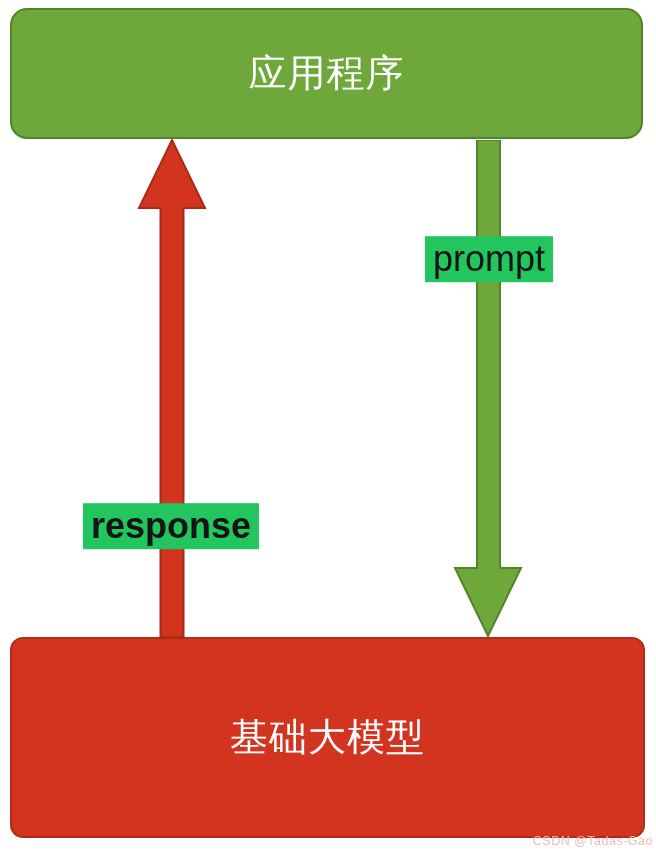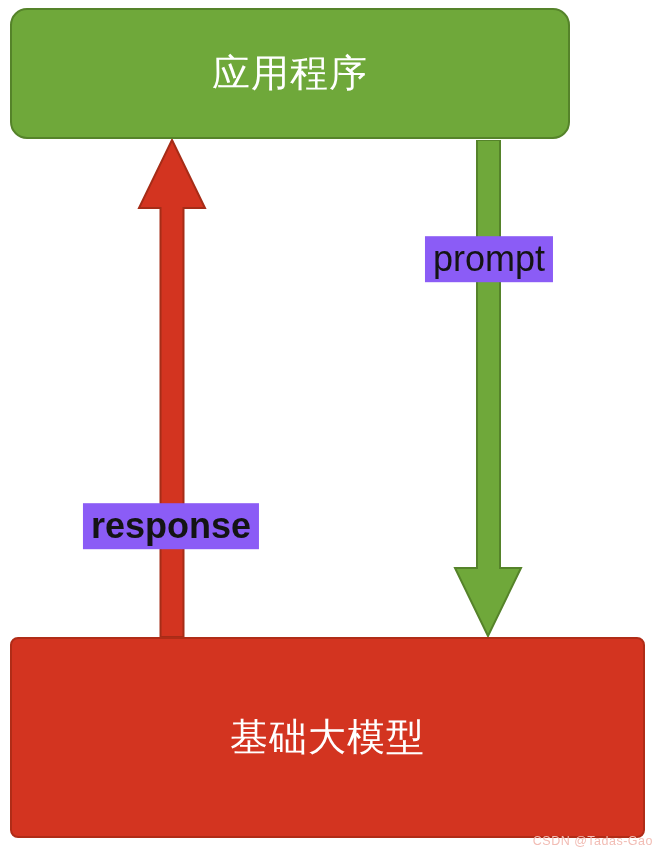--- a/index.html
+++ b/index.html
@@ -20,31 +20,31 @@
     border-radius: 17px;
     border: 2px solid transparent;
     box-sizing: border-box;
   }
   .node-label {
     font-size: 38px;
     font-weight: 500;
     letter-spacing: 1px;
     text-align: center;
   }
-  #node-application { left: 10px; top: 8px; width: 560px; height: 131px; }
-  #node-foundation  { left: 10px; top: 637px; width: 635px; height: 201px; border-radius: 8px; }
+  #node-application { left: 10px; top: 8px; width: 633px; height: 131px; }
+  #node-foundation  { left: 10px; top: 637px; width: 635px; height: 201px; border-radius: 13px; }
 
   .arrow { position: absolute; }
   #arrow-response { left: 137px; top: 138px; width: 70px; height: 500px; }
   #arrow-prompt   { left: 453px; top: 140px; width: 70px; height: 498px; }
 
   .edge-label {
     position: absolute;
     transform: translate(-50%, -50%);
-    background: #8b5cf6;
+    background: #22c55e;
     color: #141414;
     font-size: 36px;
     line-height: 1.1;
     padding: 3px 8px;
     white-space: nowrap;
     z-index: 5;
   }
   #label-prompt   { left: 489px; top: 259px; }
   #label-response { left: 171px; top: 526px; }
 

